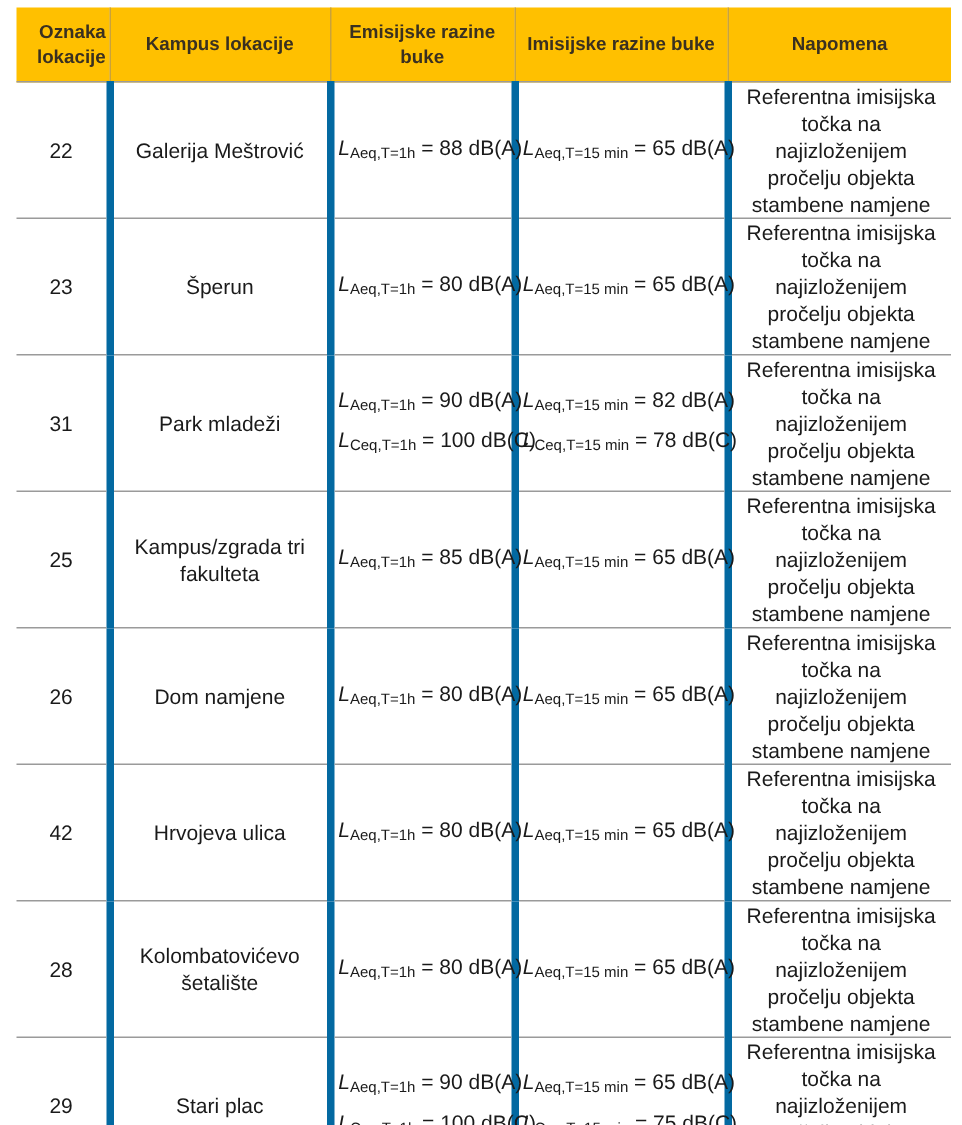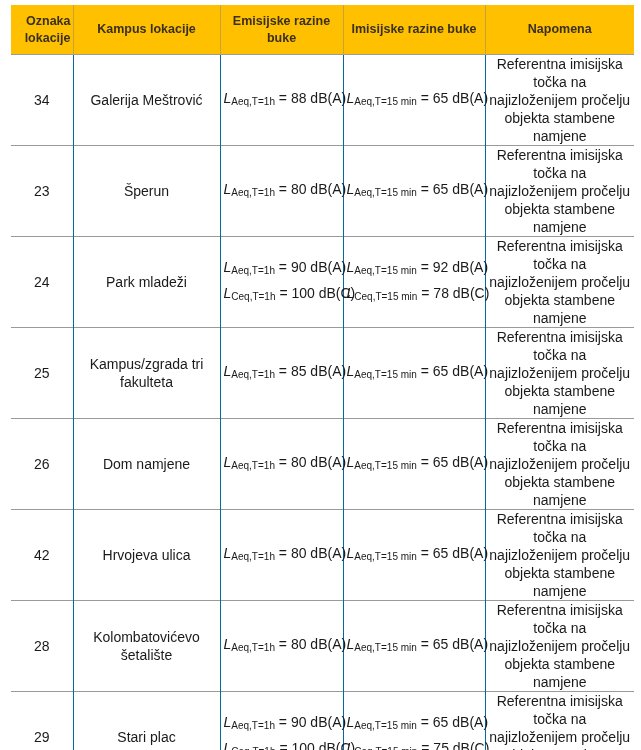--- a/index.html
+++ b/index.html
@@ -4,21 +4,21 @@
 <style>
   html, body { margin: 0; padding: 0; background: #ffffff; }
   body { width: 641px; height: 750px; position: relative; overflow: hidden;
          font-family: "Liberation Sans", "DejaVu Sans", sans-serif; color: #1a1a1a; }
   table.noise { position: absolute; left: 11px; top: 5px; width: 623px;
          border-collapse: collapse; table-layout: fixed; }
   table.noise th { background: #FFC000; color: #3a3020; font-weight: bold;
          font-size: 12.5px; height: 49px; padding: 0 2px; text-align: center;
          vertical-align: middle; border-left: 1px solid #c9a23a; line-height: 17px; }
   table.noise th:first-child { border-left: none; text-align: right; }
-  table.noise td { height: 75px; border-top: 1px solid #9a9a9a; border-left: 1px solid #0369a1;
+  table.noise td { height: 75px; border-top: 1px solid #9a9a9a; border-left: 5px solid #0369a1;
          text-align: center; vertical-align: middle; font-size: 14px; padding: 0 3px;
          line-height: 18px; }
   table.noise td:first-child { border-left: none; }
   table.noise tr:last-child td { border-bottom: 1px solid #9a9a9a; }
   .lvl { white-space: nowrap; font-size: 14px; line-height: 22px; display: block; }
   .L { font-style: italic; }
   .sub { font-size: 10px; vertical-align: -2px; }
   .note { font-size: 14px; line-height: 18px; }
   col.c1 { width: 62px; } col.c2 { width: 147px; } col.c3 { width: 123px; }
   col.c4 { width: 142px; } col.c5 { width: 149px; }
@@ -38,21 +38,21 @@
     <tr>
       <th>Oznaka lokacije</th>
       <th>Kampus lokacije</th>
       <th>Emisijske razine buke</th>
       <th>Imisijske razine buke</th>
       <th>Napomena</th>
     </tr>
   </thead>
   <tbody id="tbody">
       <tr>
-        <td>34</td>
+        <td>22</td>
         <td>Galerija Meštrović</td>
         <td>
           <span class="lvl"><span class="L">L</span><span class="sub">Aeq,T=1h</span> <span>= 88 dB(A)</span></span>
         </td>
         <td>
           <span class="lvl"><span class="L">L</span><span class="sub">Aeq,T=15 min</span> <span>= 65 dB(A)</span></span>
         </td>
         <td class="note">Referentna imisijska točka na najizloženijem pročelju objekta stambene namjene</td>
       </tr>
       <tr>
@@ -60,28 +60,28 @@
         <td>Šperun</td>
         <td>
           <span class="lvl"><span class="L">L</span><span class="sub">Aeq,T=1h</span> <span>= 80 dB(A)</span></span>
         </td>
         <td>
           <span class="lvl"><span class="L">L</span><span class="sub">Aeq,T=15 min</span> <span>= 65 dB(A)</span></span>
         </td>
         <td class="note">Referentna imisijska točka na najizloženijem pročelju objekta stambene namjene</td>
       </tr>
       <tr>
-        <td>24</td>
+        <td>31</td>
         <td>Park mladeži</td>
         <td>
           <span class="lvl"><span class="L">L</span><span class="sub">Aeq,T=1h</span> <span>= 90 dB(A)</span></span>
           <span class="lvl"><span class="L">L</span><span class="sub">Ceq,T=1h</span> <span>= 100 dB(C)</span></span>
         </td>
         <td>
-          <span class="lvl"><span class="L">L</span><span class="sub">Aeq,T=15 min</span> <span>= 92 dB(A)</span></span>
+          <span class="lvl"><span class="L">L</span><span class="sub">Aeq,T=15 min</span> <span>= 82 dB(A)</span></span>
           <span class="lvl"><span class="L">L</span><span class="sub">Ceq,T=15 min</span> <span>= 78 dB(C)</span></span>
         </td>
         <td class="note">Referentna imisijska točka na najizloženijem pročelju objekta stambene namjene</td>
       </tr>
       <tr>
         <td>25</td>
         <td>Kampus/zgrada tri fakulteta</td>
         <td>
           <span class="lvl"><span class="L">L</span><span class="sub">Aeq,T=1h</span> <span>= 85 dB(A)</span></span>
         </td>

